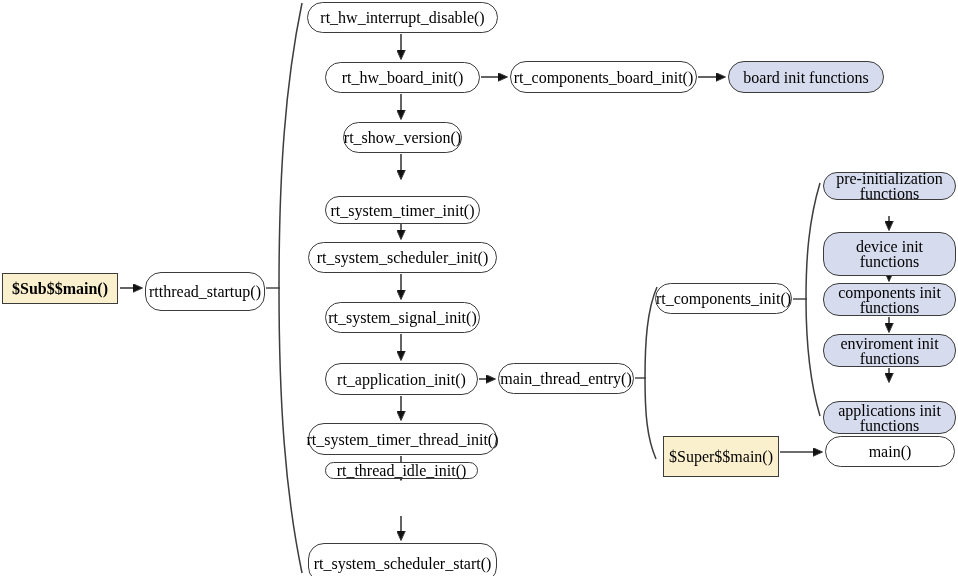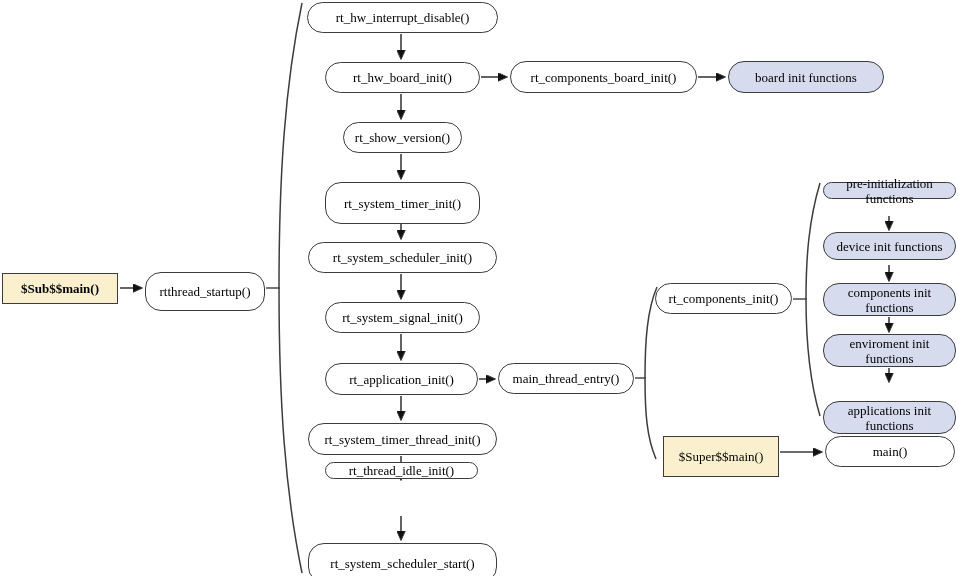--- a/index.html
+++ b/index.html
@@ -6,21 +6,21 @@
   body{
     width:958px;height:576px;position:relative;overflow:hidden;
     background:var(--background,#fff);
     font-family:"Liberation Serif","DejaVu Serif",serif;
     color:var(--text,#000);
   }
   #connector-layer{position:absolute;left:0;top:0;width:958px;height:576px;pointer-events:none;}
   .node{
     position:absolute;box-sizing:border-box;
     display:flex;align-items:center;justify-content:center;
-    text-align:center;font-size:13px;line-height:15px;
+    text-align:center;font-size:16px;line-height:15px;
     padding:4px 3px;
   }
   .pill{
     background:var(--node-fill,#fff);
     border:1.3px solid var(--node-border,#3c3c3c);
     border-radius:16px;white-space:nowrap;
   }
   .pill-blue{
     background:var(--group-node-fill,#d6dcee);
     border:1.3px solid var(--node-border,#3c3c3c);
@@ -75,29 +75,29 @@
 </svg>
 
 <div class="node rect-tan" style="left:2px;top:273px;width:116px;height:31px;font-weight:bold;">$Sub$$main()</div>
 <div class="node pill" style="left:145px;top:272px;width:120px;height:39px;">rtthread_startup()</div>
 
 <div class="node pill" style="left:307px;top:2px;width:191px;height:31px;">rt_hw_interrupt_disable()</div>
 <div class="node pill" style="left:325px;top:62px;width:155px;height:31px;">rt_hw_board_init()</div>
 <div class="node pill" style="left:510px;top:61px;width:187px;height:32px;">rt_components_board_init()</div>
 <div class="node pill-blue" style="left:728px;top:61px;width:156px;height:32px;">board init functions</div>
 <div class="node pill" style="left:343px;top:122px;width:119px;height:31px;">rt_show_version()</div>
-<div class="node pill" style="left:325px;top:182px;width:155px;height:42px;">rt_system_timer_init()</div>
+<div class="node pill" style="left:325px;top:196px;width:155px;height:28px;">rt_system_timer_init()</div>
 <div class="node pill" style="left:308px;top:242px;width:189px;height:31px;">rt_system_scheduler_init()</div>
 <div class="node pill" style="left:325px;top:302px;width:155px;height:31px;">rt_system_signal_init()</div>
 <div class="node pill" style="left:325px;top:363px;width:153px;height:32px;">rt_application_init()</div>
 <div class="node pill" style="left:498px;top:363px;width:136px;height:31px;">main_thread_entry()</div>
 <div class="node pill" style="left:308px;top:423px;width:189px;height:32px;">rt_system_timer_thread_init()</div>
 <div class="node pill" style="left:325px;top:462px;width:153px;height:17px;">rt_thread_idle_init()</div>
 <div class="node pill" style="left:308px;top:543px;width:189px;height:40px;">rt_system_scheduler_start()</div>
 
 <div class="node pill" style="left:655px;top:283px;width:137px;height:31px;">rt_components_init()</div>
-<div class="node pill-blue" style="left:823px;top:182px;width:133px;height:17px;">pre-initialization functions</div>
-<div class="node pill-blue" style="left:823px;top:232px;width:133px;height:28px;">device init functions</div>
+<div class="node pill-blue" style="left:823px;top:172px;width:133px;height:28px;">pre-initialization functions</div>
+<div class="node pill-blue" style="left:823px;top:232px;width:133px;height:44px;">device init functions</div>
 <div class="node pill-blue" style="left:823px;top:283px;width:133px;height:33px;">components init functions</div>
 <div class="node pill-blue" style="left:823px;top:334px;width:133px;height:33px;">enviroment init functions</div>
 <div class="node pill-blue" style="left:823px;top:385px;width:133px;height:33px;margin-top:16px;">applications init functions</div>
 <div class="node rect-tan" style="left:663px;top:436px;width:116px;height:41px;">$Super$$main()</div>
 <div class="node pill" style="left:825px;top:436px;width:130px;height:31px;">main()</div>
 
 </body></html>

